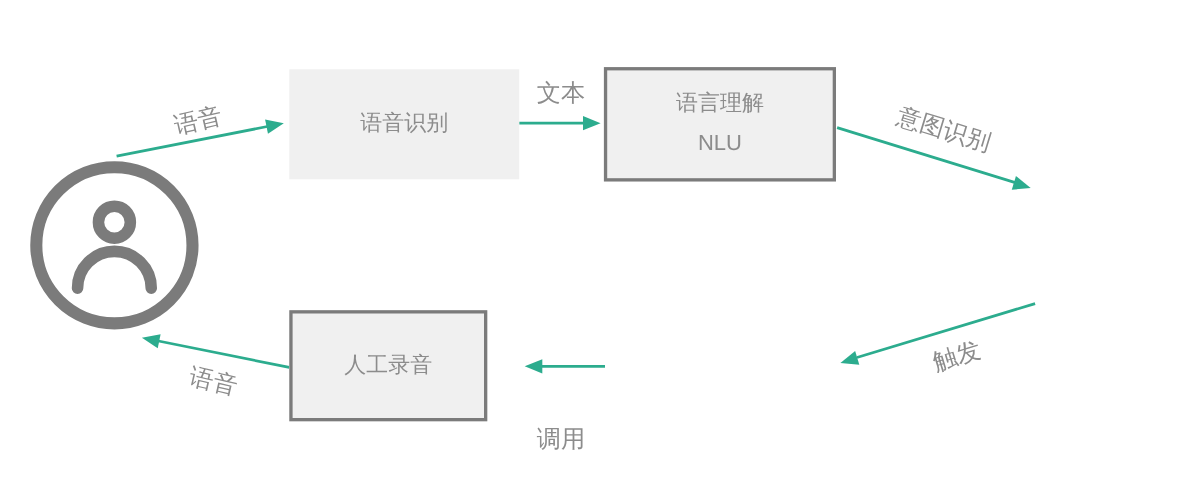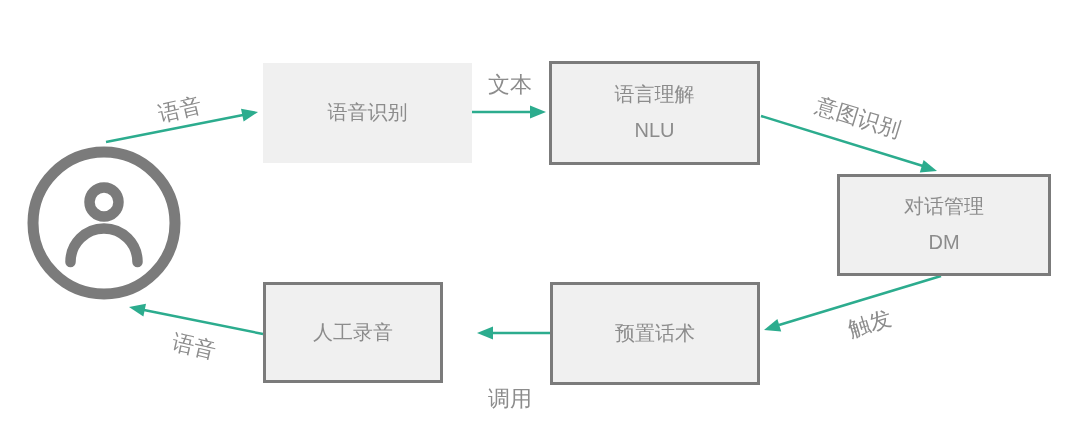--- a/index.html
+++ b/index.html
@@ -105,28 +105,21 @@
 
   <div class="node" style="left:263px; top:63px; width:209px; height:100px;">
     <div>语音识别</div>
   </div>
 
   <div class="node bordered" style="left:549px; top:61px; width:211px; height:104px;">
     <div>语言理解</div>
     <div>NLU</div>
   </div>
 
-  <div class="node bordered" style="left:837px; top:174px; width:214px; height:102px;">
-    <div>对话管理</div>
-    <div>DM</div>
-  </div>
 
-  <div class="node bordered" style="left:550px; top:282px; width:210px; height:103px;">
-    <div>预置话术</div>
-  </div>
 
   <div class="node bordered" style="left:263px; top:282px; width:180px; height:101px;">
     <div>人工录音</div>
   </div>
 
   <div class="edge-label" style="left:180px; top:110px; --r:-13deg;">语音</div>
 
   <div class="edge-label" style="left:510px; top:85px;">文本</div>
 
   <div class="edge-label" style="left:858px; top:118px; --r:17deg;">意图识别</div>

